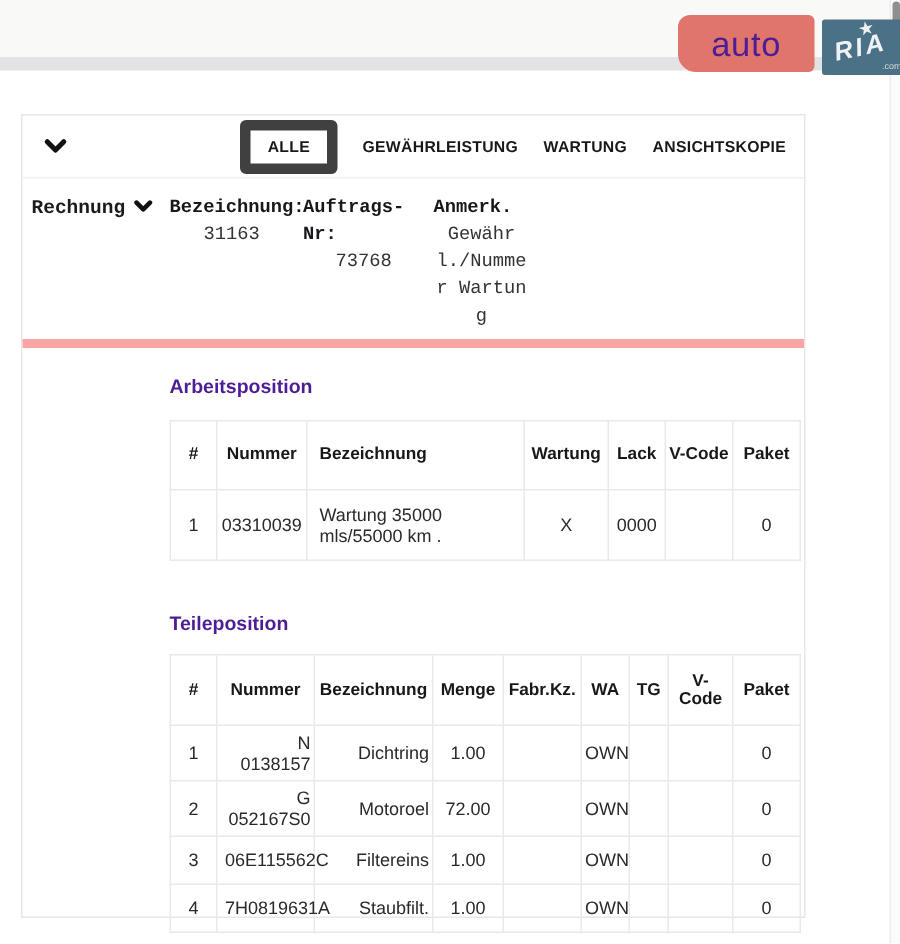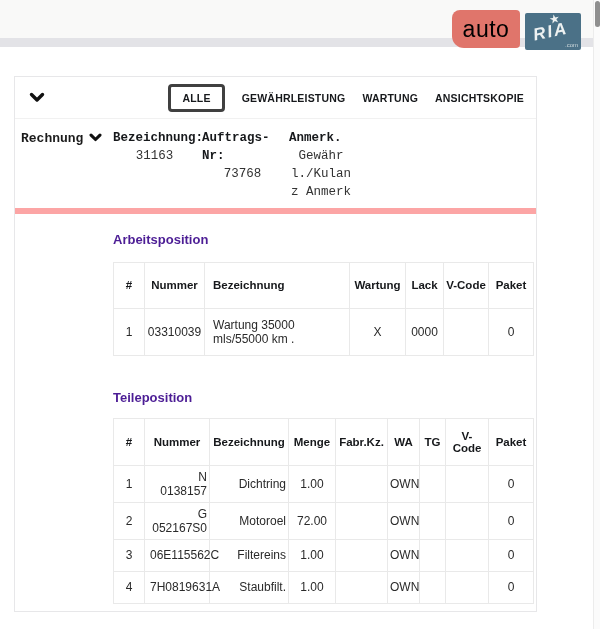--- a/index.html
+++ b/index.html
@@ -10,21 +10,21 @@
   }
   .screen { position:relative; width:600px; height:629px; background:#ffffff; overflow:hidden; }
 
   
   .top-strip { position:absolute; top:0; left:0; width:593px; height:38px; background:#f9f9f8; }
   .gray-band { position:absolute; top:38px; left:0; width:593px; height:9px; background:#e3e3e7; }
 
   
   .logo { position:absolute; top:10px; left:452px; display:flex; z-index:5; cursor:pointer; }
   .logo-auto {
-    width:68px; height:38px; background:#e0756b; color:#000000;
+    width:91px; height:38px; background:#e0756b; color:#4c1d95;
     border-radius:8px 4px 4px 12px; display:flex; align-items:center; justify-content:center;
     font-size:23px; letter-spacing:.5px; font-weight:400;
   }
   .logo-ria {
     width:56px; height:37px; background:#4b7187; margin-left:5px; margin-top:3px;
     border-radius:2px; position:relative; overflow:hidden;
   }
   .ria-text {
     position:absolute; left:8px; top:9px; color:#eef2f2; font-weight:700; font-style:italic;
     font-size:17px; letter-spacing:2px; transform:rotate(-12deg); display:block;
@@ -43,21 +43,21 @@
   }
 
   
   .toolbar { height:42px; display:flex; align-items:center; padding:0 12px; border-bottom:1px solid #f1f1f1; }
   .chev-btn { background:none; border:none; cursor:pointer; display:flex; align-items:center; padding:2px; }
   .filters { margin-left:auto; display:flex; align-items:center; gap:17px; }
   .filter {
     background:none; border:none; font-family:inherit; font-size:10.5px; font-weight:700;
     letter-spacing:.2px; color:#16181b; cursor:pointer; white-space:nowrap;
   }
-  .filter.active { border:3px solid #404040; border-radius:4px; padding:5px 11px; background:#fff; }
+  .filter.active { border:7px solid #404040; border-radius:4px; padding:5px 11px; background:#fff; }
 
   
   .record-header { display:flex; min-height:69px; padding:10px 0 6px 6px; border-bottom:6px solid #fca5a5; font-size:12.5px; line-height:1.45;font-family:Liberation Mono, monospace; }
   .rh-title { width:92px; font-size:13px; font-weight:700; cursor:pointer; display:flex; align-items:flex-start; gap:6px; padding-top:1px; }
   .rh-title svg { margin-top:3px; }
   .rh-field { padding-right:6px; }
   .rh-label { font-weight:700; color:#16181b; }
   .rh-value { font-weight:400; color:#333;text-align:center; }
   .w1{width:88px} .w2{width:89px} .w3{width:87px} .w4{width:90px} .w5{width:70px}
   .brk { word-break:break-all; }
@@ -124,21 +124,21 @@
       <div class="rh-field w2">
         <span class="rh-label">Bezeichnung:</span>
         <div class="rh-value">31163</div>
       </div>
       <div class="rh-field w3">
         <span class="rh-label">Auftrags-Nr:</span>
         <div class="rh-value">73768</div>
       </div>
       <div class="rh-field w5">
         <span class="rh-label">Anmerk.</span>
-        <div class="rh-value brk">Gewährl./Kulanz Anmerk</div>
+        <div class="rh-value brk">Gewährl./Nummer Wartung</div>
       </div>
     </div>
 
     <div class="content">
 
       <div class="section-title">Arbeitsposition</div>
 
       <table class="t1">
         <colgroup>
           <col style="width:31px">

